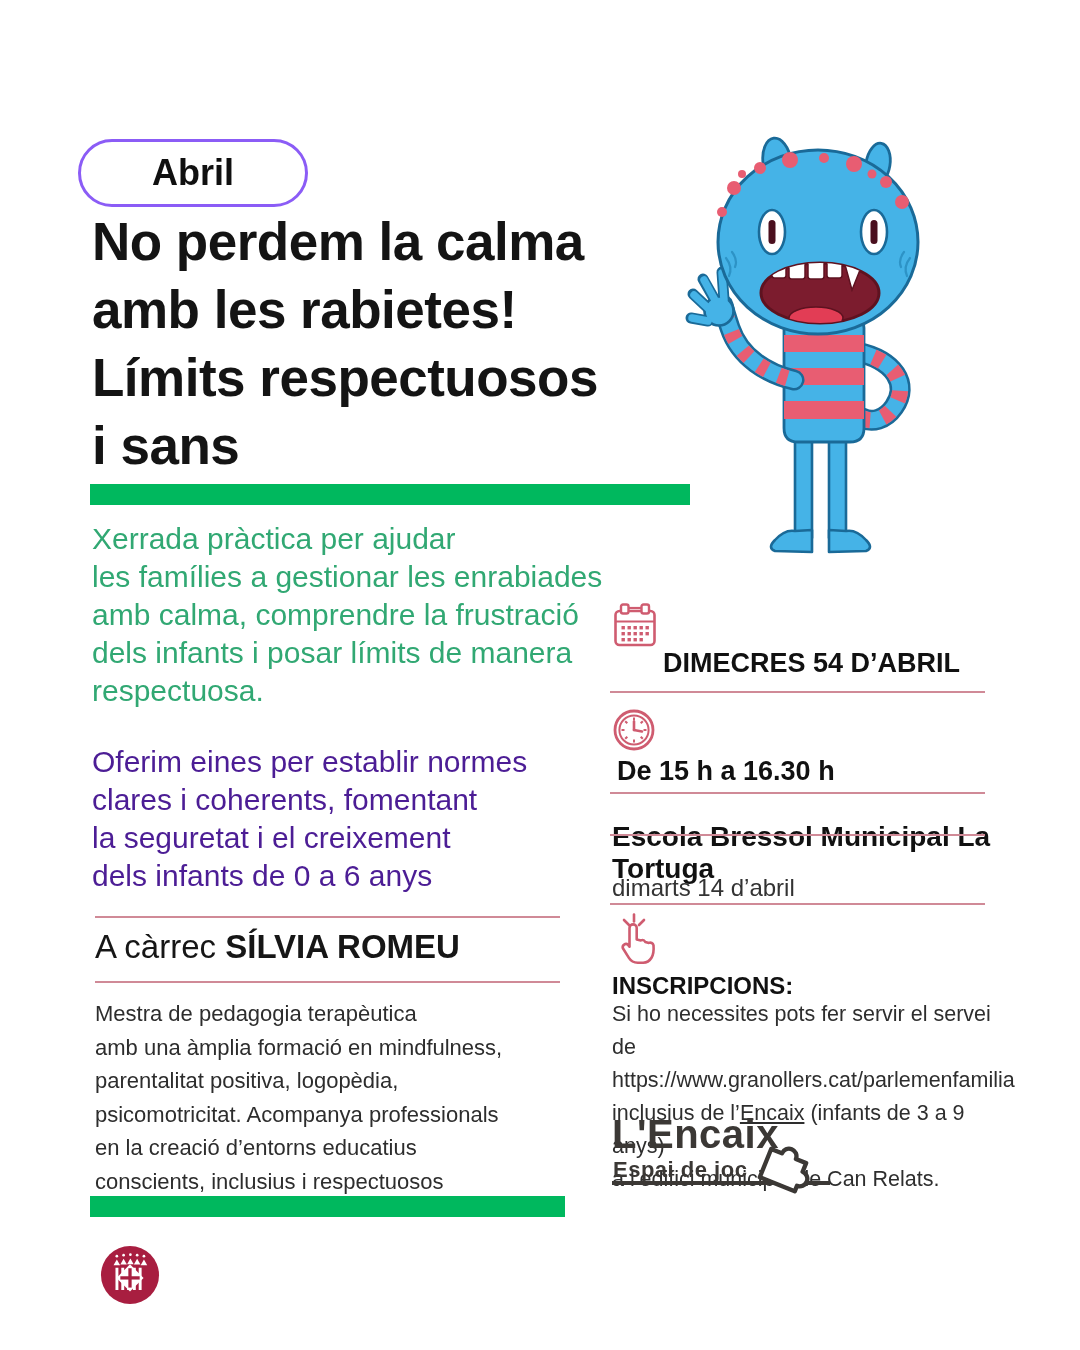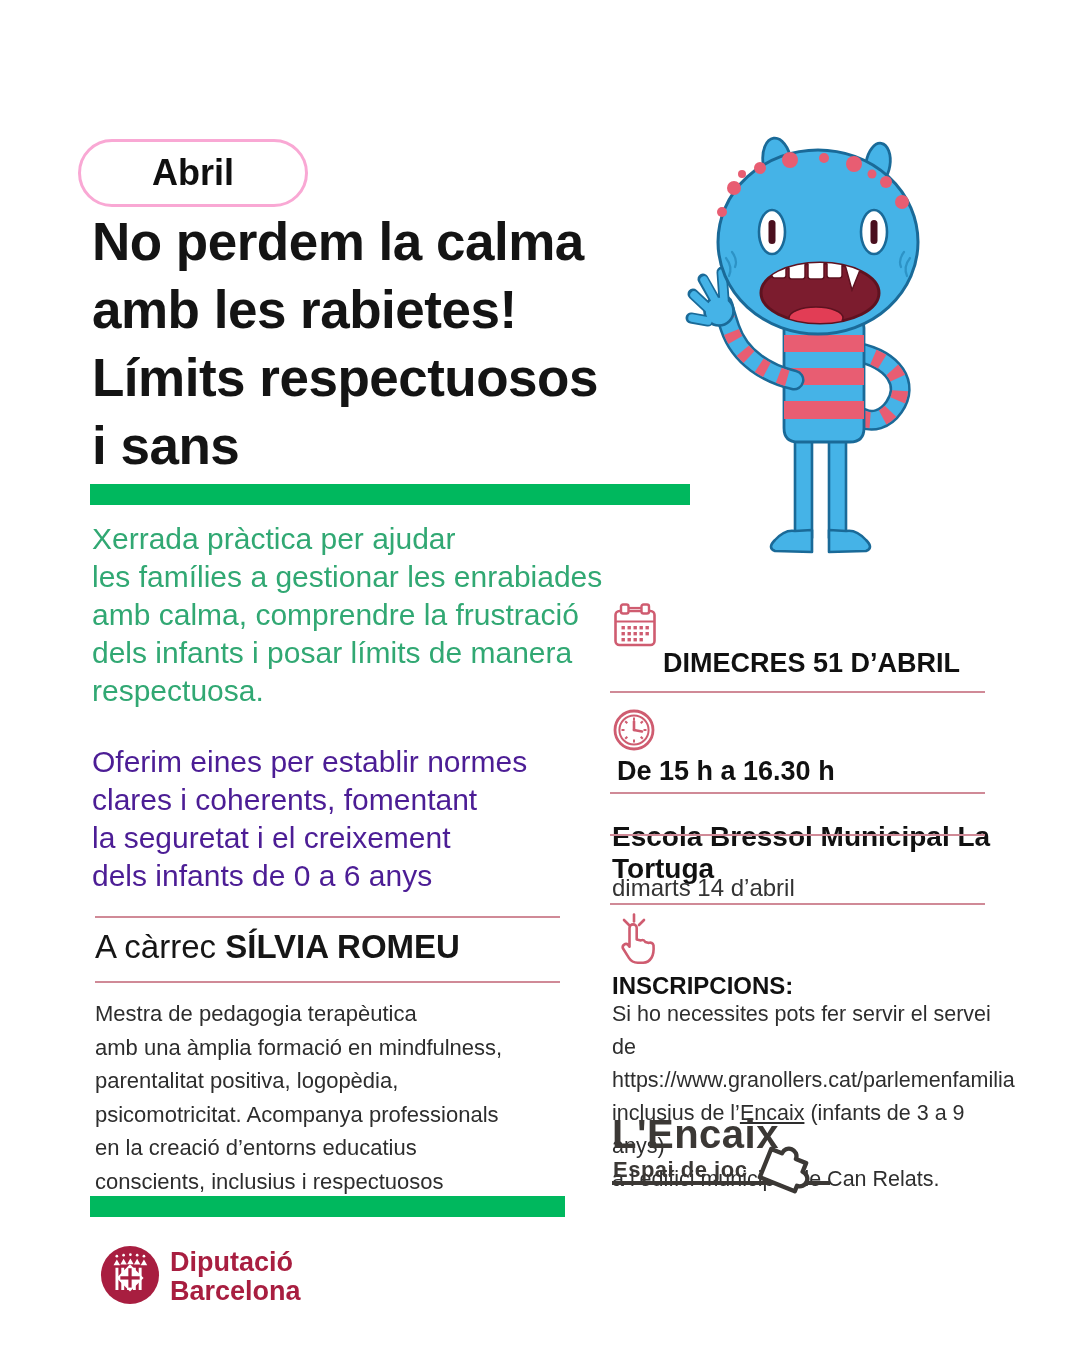--- a/index.html
+++ b/index.html
@@ -1,20 +1,20 @@
 <!DOCTYPE html>
 <html><head>
 <meta charset="utf-8">
 <style>
   html,body{margin:0;padding:0;background:#fff;}
   #page{position:relative;width:1080px;height:1350px;background:#ffffff;overflow:hidden;
         font-family:"Liberation Sans",sans-serif;color:#141414;}
   .abs{position:absolute;}
   .ml{white-space:pre-line;}
-  .badge{left:78px;top:139px;width:224px;height:62px;border:3px solid #f9a8d4;border-radius:34px;
+  .badge{left:78px;top:139px;width:224px;height:62px;border:3px solid #8b5cf6;border-radius:34px;
          display:flex;align-items:center;justify-content:center;}
   .badge span{font-size:36px;font-weight:700;color:#101010;}
   .title{left:92px;top:208px;width:600px;font-size:53px;line-height:68px;font-weight:700;
          color:#141414;letter-spacing:-0.5px;}
   .greenbar{height:21px;}
   .gpara{font-size:30px;line-height:38px;font-weight:400;}
   .hairline{height:2px;}
   .speaker{left:95px;top:928px;font-size:33px;color:#161616;}
   .speaker .nm{font-weight:800;}
   .bio{left:95px;top:997px;font-size:22px;line-height:33.5px;color:#2d2d2d;}
@@ -83,24 +83,20 @@
         <rect x="16" y="23.5" width="3" height="23"></rect>
           <rect x="22" y="23.5" width="3" height="23"></rect>
         <rect x="28" y="23.5" width="3" height="23"></rect>
           <rect x="34" y="23.5" width="3" height="23"></rect>
         <rect x="40" y="23.5" width="3" height="23"></rect>
         <polygon points="31,20 45,34 31,48 17,34"></polygon>
       </g>
       <rect x="29.3" y="24" width="3.4" height="20" fill="#a81e40"></rect>
       <rect x="21" y="32.3" width="20" height="3.4" fill="#a81e40"></rect>
     </svg>
-  </div>
-  <div class="abs diputext" style="left:170px;top:1248px;color:#a81e40;">
-    <div>Diputació</div>
-    <div>Barcelona</div>
   </div>
 
   <div class="abs" style="left:672px;top:130px;width:320px;height:440px;">
     <svg width="320" height="440" viewBox="0 0 320 440">
 
       <path d="M185 222 C 222 230, 238 254, 222 277 C 213 290, 200 293, 190 288" fill="none" stroke="#1a6a98" stroke-width="21" stroke-linecap="round"></path>
       <path d="M185 222 C 222 230, 238 254, 222 277 C 213 290, 200 293, 190 288" fill="none" stroke="#45b3e7" stroke-width="16" stroke-linecap="round"></path>
       <path d="M185 222 C 222 230, 238 254, 222 277 C 213 290, 200 293, 190 288" fill="none" stroke="#e85d72" stroke-width="16" stroke-linecap="butt" stroke-dasharray="10 13" stroke-dashoffset="6"></path>
 
       <g stroke="#1a6a98" stroke-width="2.6" fill="#45b3e7" stroke-linejoin="round">
@@ -214,21 +210,21 @@
           <rect x="21.5" y="30" width="3.4" height="3.4"></rect>
           <rect x="27.5" y="30" width="3.4" height="3.4"></rect>
           <rect x="33.5" y="30" width="3.4" height="3.4"></rect>
         <rect x="9.5" y="36" width="3.4" height="3.4"></rect>
           <rect x="15.5" y="36" width="3.4" height="3.4"></rect>
           <rect x="21.5" y="36" width="3.4" height="3.4"></rect>
           <rect x="27.5" y="36" width="3.4" height="3.4"></rect>
       </g>
     </svg>
   </div>
-  <div class="abs rhead" style="left:663px;top:648px;font-size:27px;">DIMECRES 51 D’ABRIL</div>
+  <div class="abs rhead" style="left:663px;top:648px;font-size:27px;">DIMECRES 54 D’ABRIL</div>
   <div class="abs hairline" style="left:610px;top:691px;width:375px;background:#d08a97;"></div>
 
   <div class="abs" style="left:612px;top:708px;width:44px;height:44px;">
     <svg width="44" height="44" viewBox="0 0 44 44" fill="none" stroke="#cf5c70">
       <circle cx="22" cy="22" r="19" stroke-width="2.8"></circle>
       <circle cx="22" cy="22" r="14.6" stroke-width="2"></circle>
       <g stroke-width="2">
         <line x1="22" y1="9.5" x2="22" y2="12.5"></line>
           <line x1="22" y1="31.5" x2="22" y2="34.5"></line>
         <line x1="9.5" y1="22" x2="12.5" y2="22"></line>

